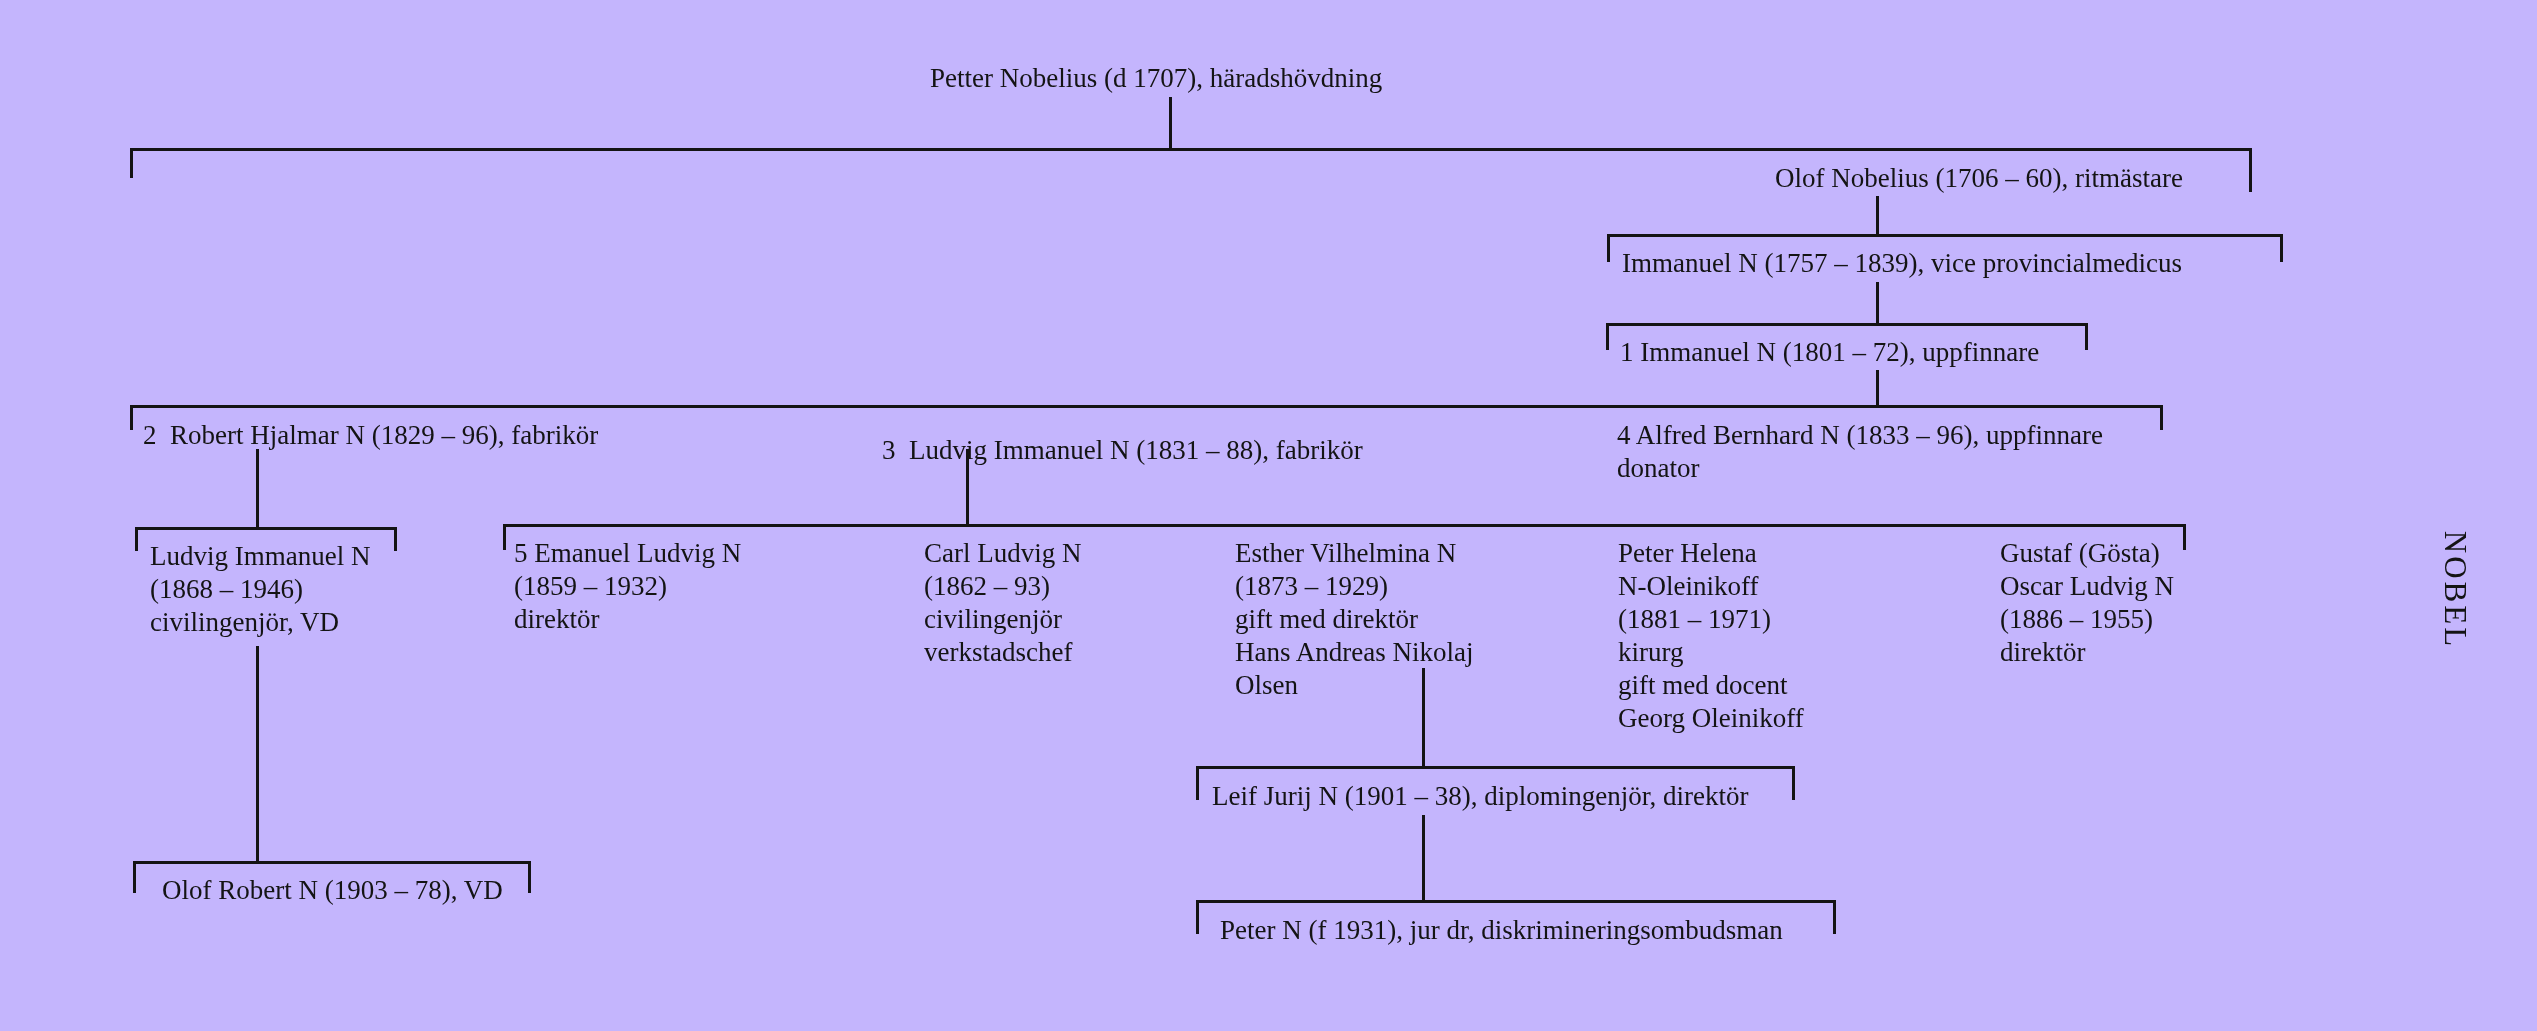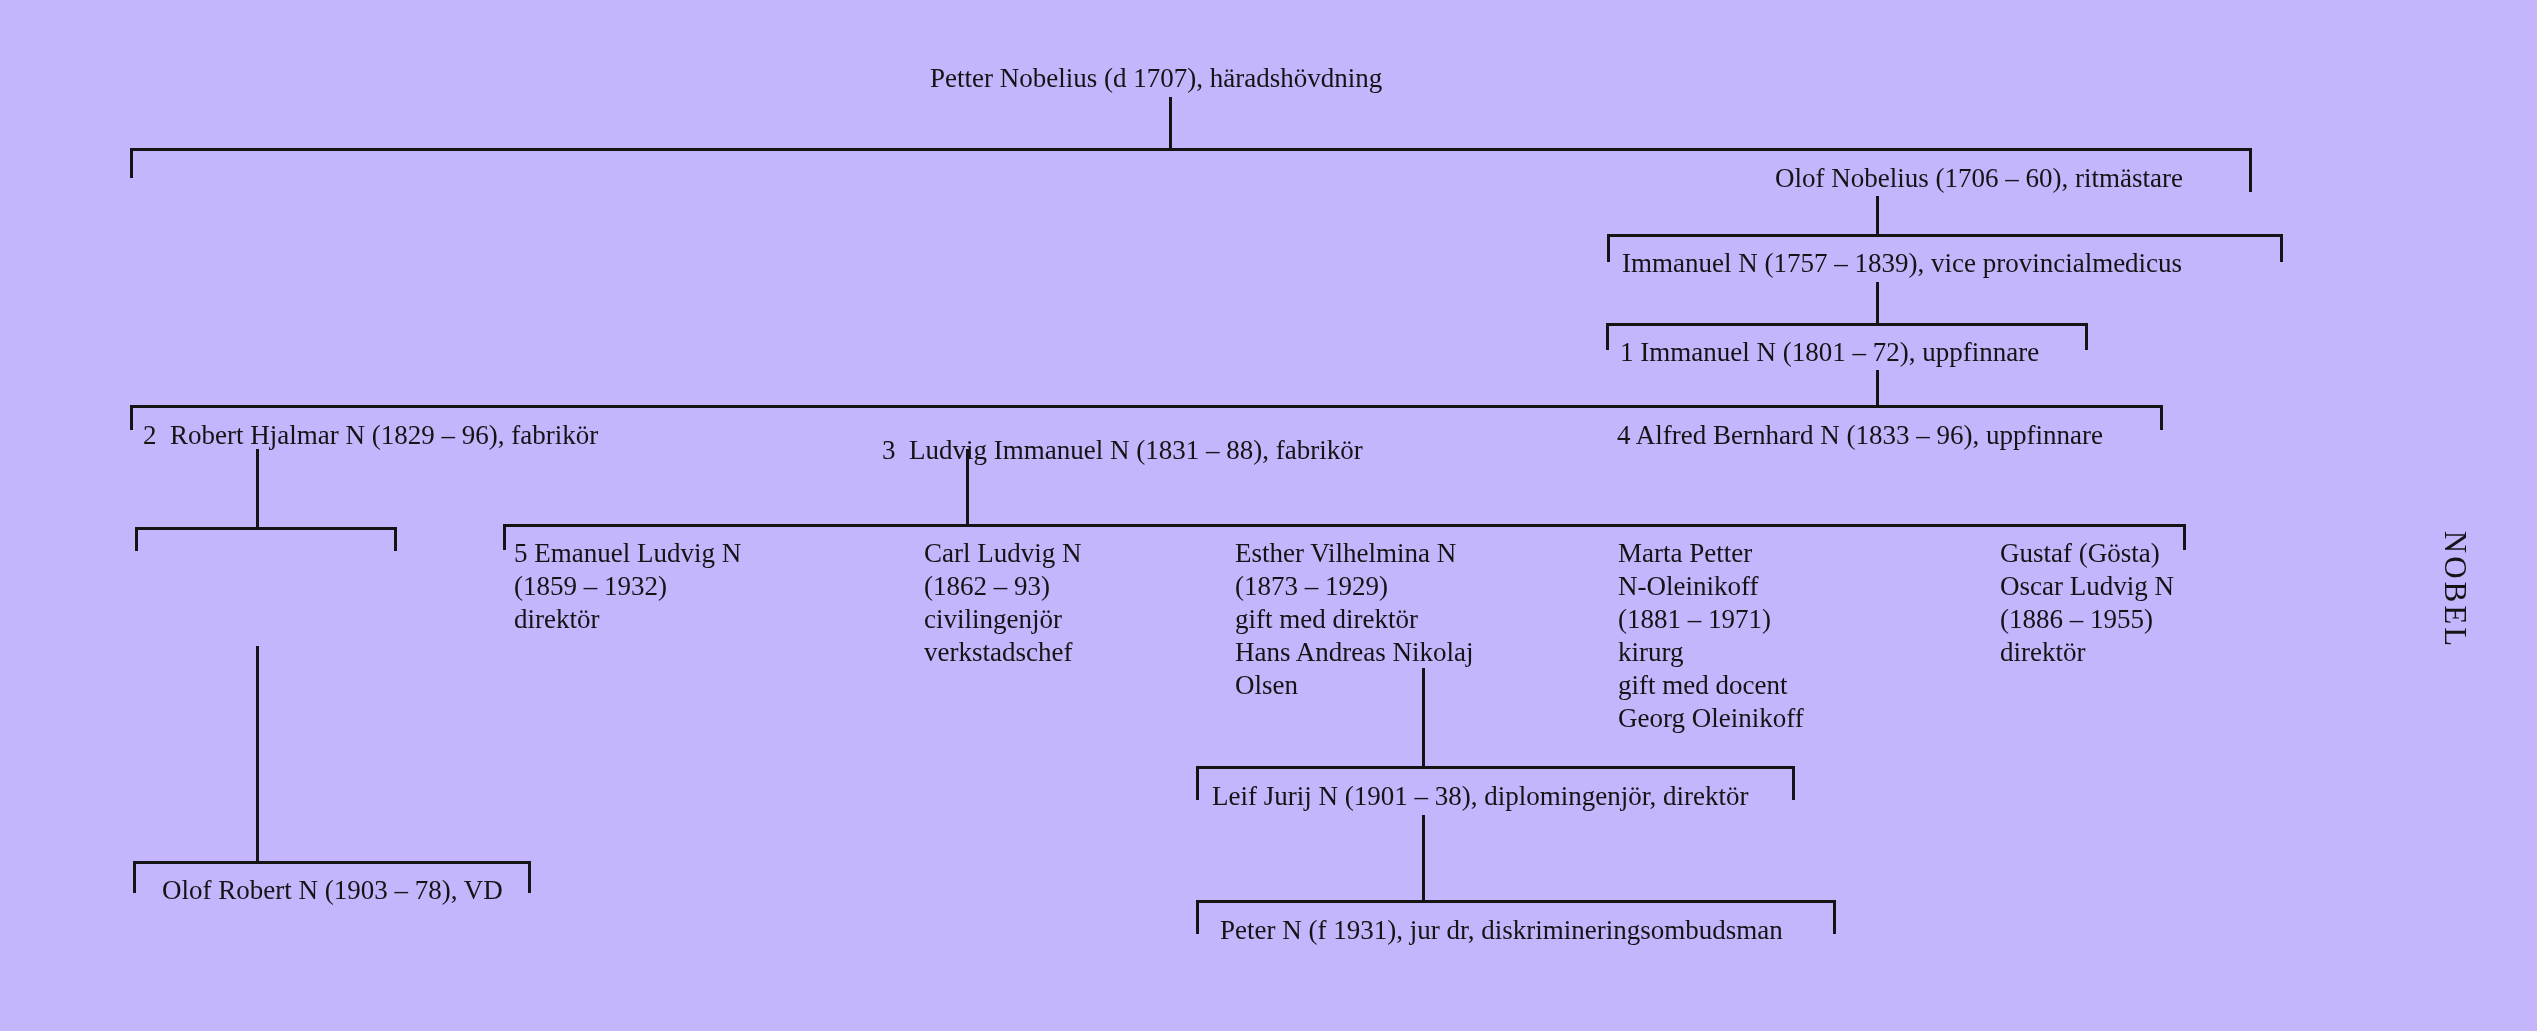--- a/index.html
+++ b/index.html
@@ -57,26 +57,32 @@
 
   <div class="vline" style="left:1876px;top:370px;width:3px;height:37px;"></div>
   <div class="hline" style="left:130px;top:405px;width:2033px;height:3px;"></div>
   <div class="vline" style="left:130px;top:405px;width:3px;height:25px;"></div>
   <div class="vline" style="left:2160px;top:405px;width:3px;height:25px;"></div>
 
   <div class="lbl" style="left:143px;top:419px;">2  Robert Hjalmar N (1829 – 96), fabrikör</div>
   <div class="lbl" style="left:882px;top:434px;">3  Ludvig Immanuel N (1831 – 88), fabrikör</div>
   <div class="block" style="left:1617px;top:419px;">
     <div>4 Alfred Bernhard N (1833 – 96), uppfinnare</div>
+    <div>donator</div>
   </div>
 
   <div class="vline" style="left:256px;top:449px;width:3px;height:80px;"></div>
   <div class="hline" style="left:135px;top:527px;width:262px;height:3px;"></div>
   <div class="vline" style="left:135px;top:527px;width:3px;height:24px;"></div>
   <div class="vline" style="left:394px;top:527px;width:3px;height:24px;"></div>
+  <div class="block" style="left:150px;top:540px;">
+    <div>Ludvig Immanuel N</div>
+    <div>(1868 – 1946)</div>
+    <div>civilingenjör, VD</div>
+  </div>
 
   <div class="vline" style="left:966px;top:449px;width:3px;height:77px;"></div>
   <div class="hline" style="left:503px;top:524px;width:1683px;height:3px;"></div>
   <div class="vline" style="left:503px;top:524px;width:3px;height:26px;"></div>
   <div class="vline" style="left:2183px;top:524px;width:3px;height:26px;"></div>
 
   <div class="block" style="left:514px;top:537px;">
     <div>5 Emanuel Ludvig N</div>
     <div>(1859 – 1932)</div>
     <div>direktör</div>
@@ -88,21 +94,21 @@
     <div>verkstadschef</div>
   </div>
   <div class="block" style="left:1235px;top:537px;">
     <div>Esther Vilhelmina N</div>
     <div>(1873 – 1929)</div>
     <div>gift med direktör</div>
     <div>Hans Andreas Nikolaj</div>
     <div>Olsen</div>
   </div>
   <div class="block" style="left:1618px;top:537px;">
-    <div>Marta Petter</div>
+    <div>Peter Helena</div>
     <div>N-Oleinikoff</div>
     <div>(1881 – 1971)</div>
     <div>kirurg</div>
     <div>gift med docent</div>
     <div>Georg Oleinikoff</div>
   </div>
   <div class="block" style="left:2000px;top:537px;">
     <div>Gustaf (Gösta)</div>
     <div>Oscar Ludvig N</div>
     <div>(1886 – 1955)</div>

